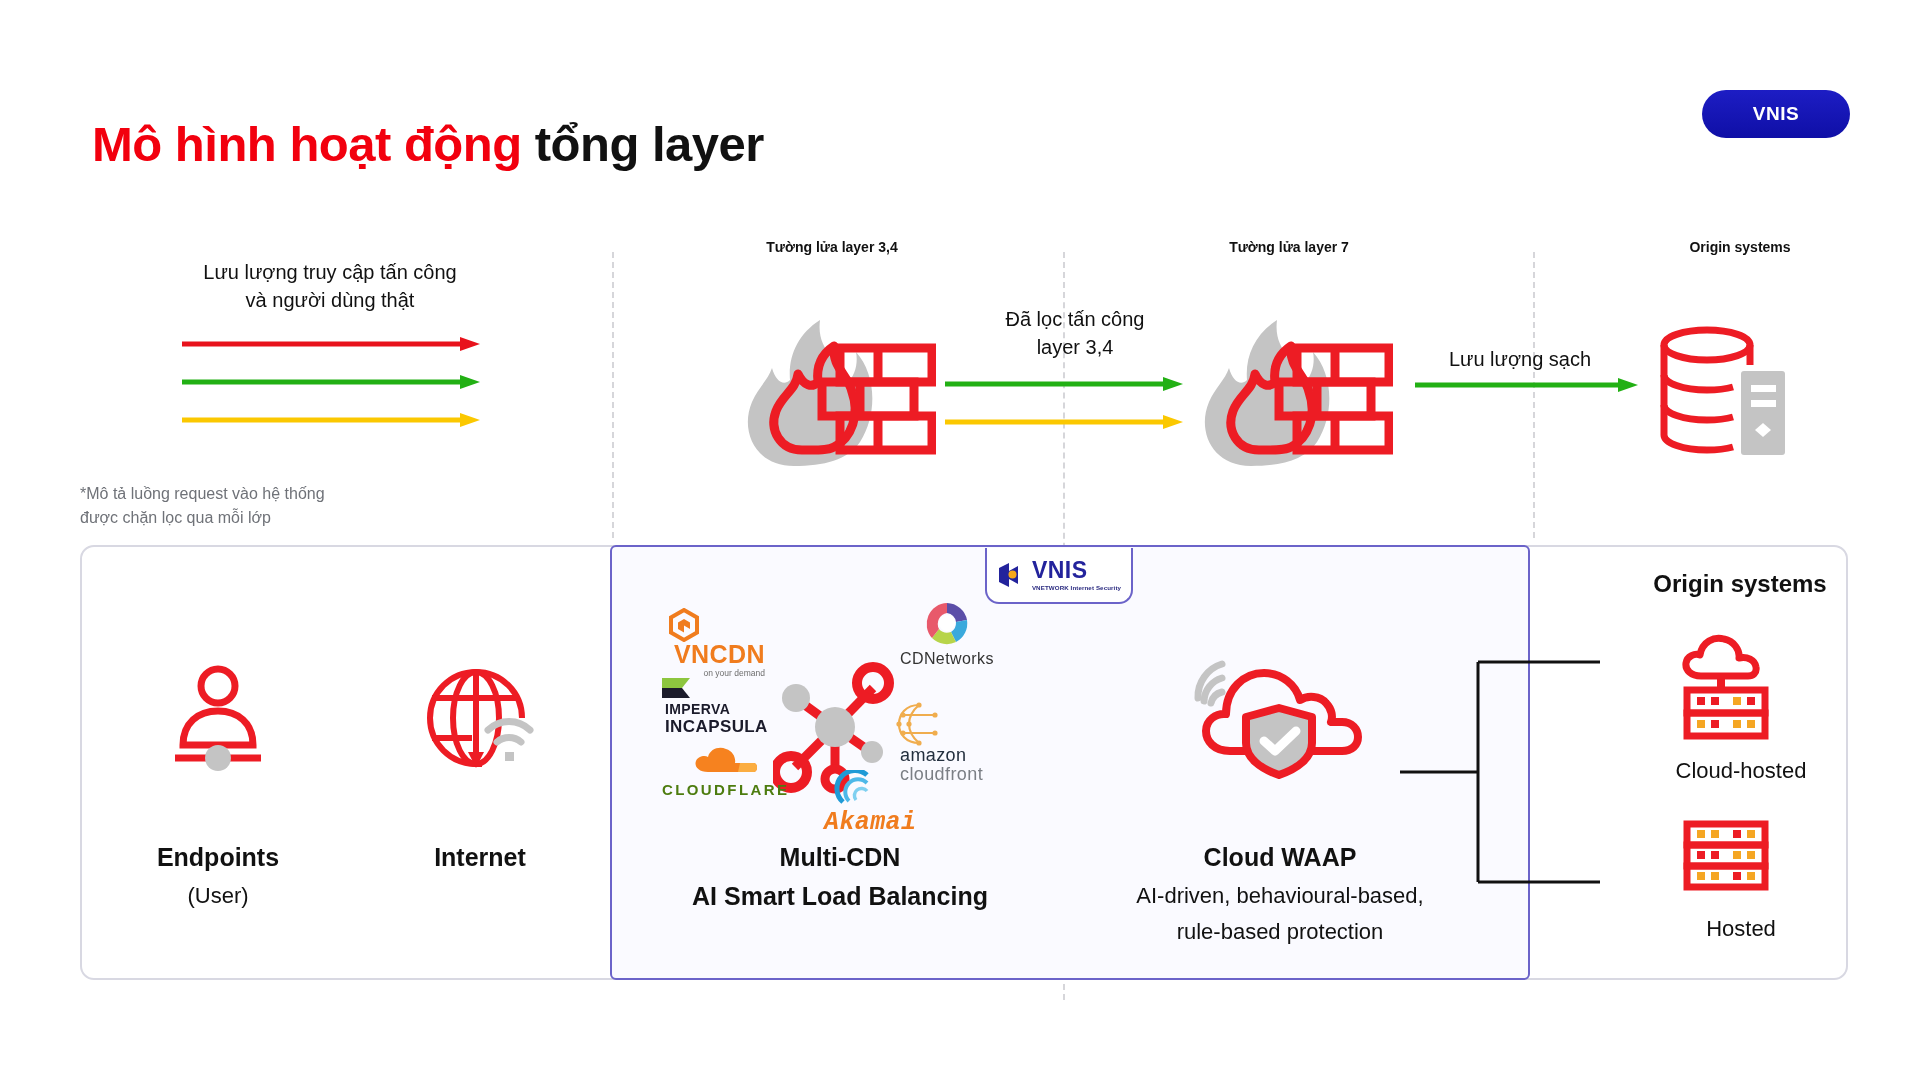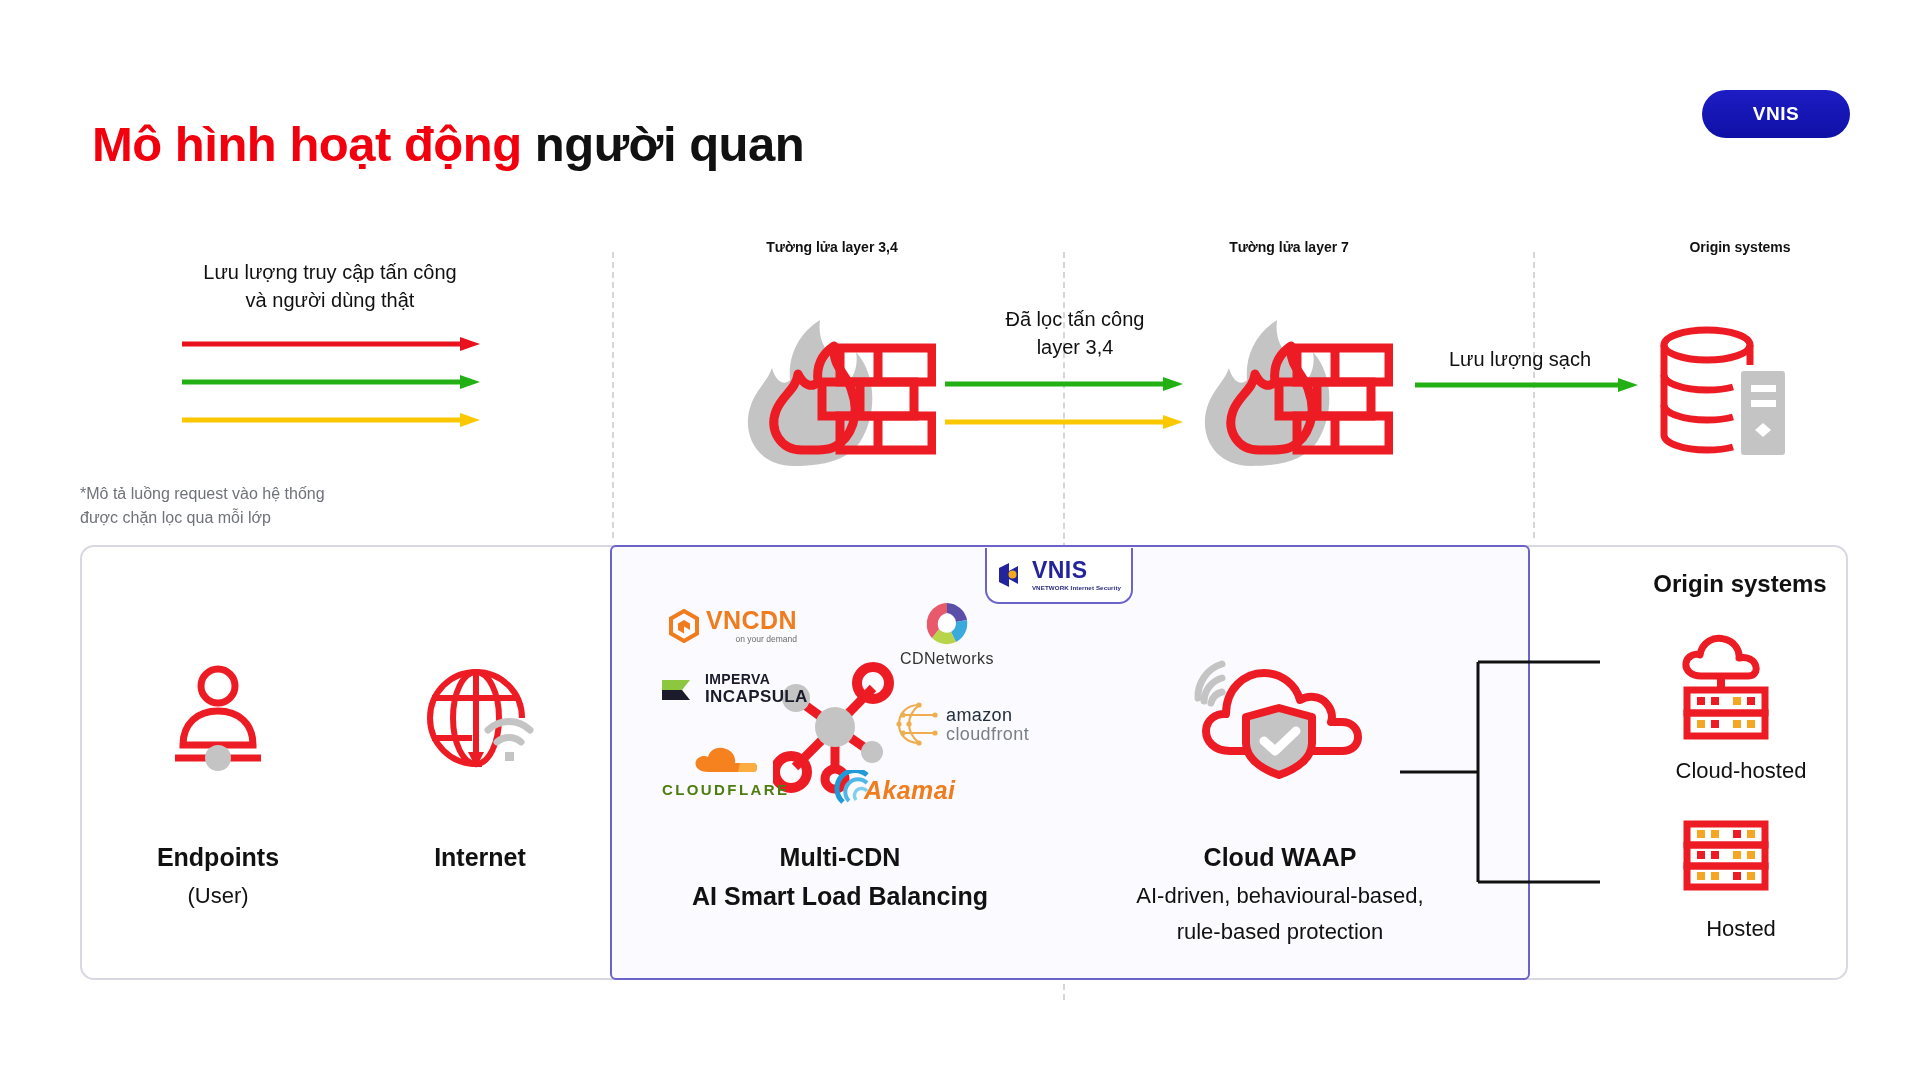--- a/index.html
+++ b/index.html
@@ -66,31 +66,31 @@
   .vnis-logo-txt{display:flex;flex-direction:column;align-items:flex-start;margin-left:5px;}
   .vnis-logo-main{font-size:23px;font-weight:700;color:#23239c;letter-spacing:.5px;line-height:1;}
   .vnis-logo-sub{font-size:6.2px;font-weight:700;color:#2b2b80;letter-spacing:.1px;margin-top:2px;}
 
   
   .lbl-bold{font-size:25px;font-weight:700;text-align:center;white-space:nowrap;}
   .lbl-reg{font-size:22px;font-weight:400;text-align:center;white-space:nowrap;}
   .lbl-sm{font-size:22px;font-weight:400;text-align:center;white-space:nowrap;}
 
   
-  .logo-item{position:absolute;display:flex;align-items:center;}
+  .logo-item{position:absolute;display:flex;flex-direction:column;}
   .logo-word{font-weight:800;letter-spacing:.4px;line-height:1;}
   .logo-sub{font-weight:400;line-height:1;}
 </style>
 </head>
 <body>
 
 <div class="stage">
 
   <div class="abs" id="page-title">
-    <span class="hl">Mô hình hoạt động</span><span class="rest"> người quan</span>
+    <span class="hl">Mô hình hoạt động</span><span class="rest"> tổng layer</span>
   </div>
 
   <div class="abs" id="vnis-badge">
     <span>VNIS</span>
   </div>
 
   <div class="abs vsep" style="left:612px;top:252px;height:286px;"></div>
   <div class="abs vsep" style="left:1063px;top:252px;height:748px;"></div>
   <div class="abs vsep" style="left:1533px;top:252px;height:286px;"></div>
 
@@ -300,21 +300,21 @@
           <circle cx="39" cy="13" r="2.6"></circle>
             <circle cx="39" cy="31" r="2.6"></circle>
         </g>
       </svg>
       <div style="margin-left:4px;">
         <div class="logo-word" style="font-size:18px;font-weight:400;color:#232f3e;">amazon</div>
         <div class="logo-word" style="font-size:18px;font-weight:400;color:#7b7f85;margin-top:1px;">cloudfront</div>
       </div>
     </div>
 
-    <div class="logo-item" style="left:165px;top:170px;">
+    <div class="logo-item" style="left:165px;top:170px;font-family:Liberation Mono, monospace;">
       <svg width="40" height="40" viewBox="0 0 40 40">
         <path d="M34 5 A18 18 0 0 0 10 32" fill="none" stroke="#1f9ad6" stroke-width="5"></path>
         <path d="M34 13 A12 12 0 0 0 16 31" fill="none" stroke="#4db8e8" stroke-width="4"></path>
         <path d="M34 21 A7 7 0 0 0 23 30" fill="none" stroke="#7fd0f0" stroke-width="3.5"></path>
       </svg>
       <div class="logo-word" style="font-size:25px;font-style:italic;color:#f07c1e;margin-left:-9px;">Akamai</div>
     </div>
   </div>
 
   <div class="abs lbl-bold" style="left:660px;top:843px;width:360px;">Multi-CDN</div>

